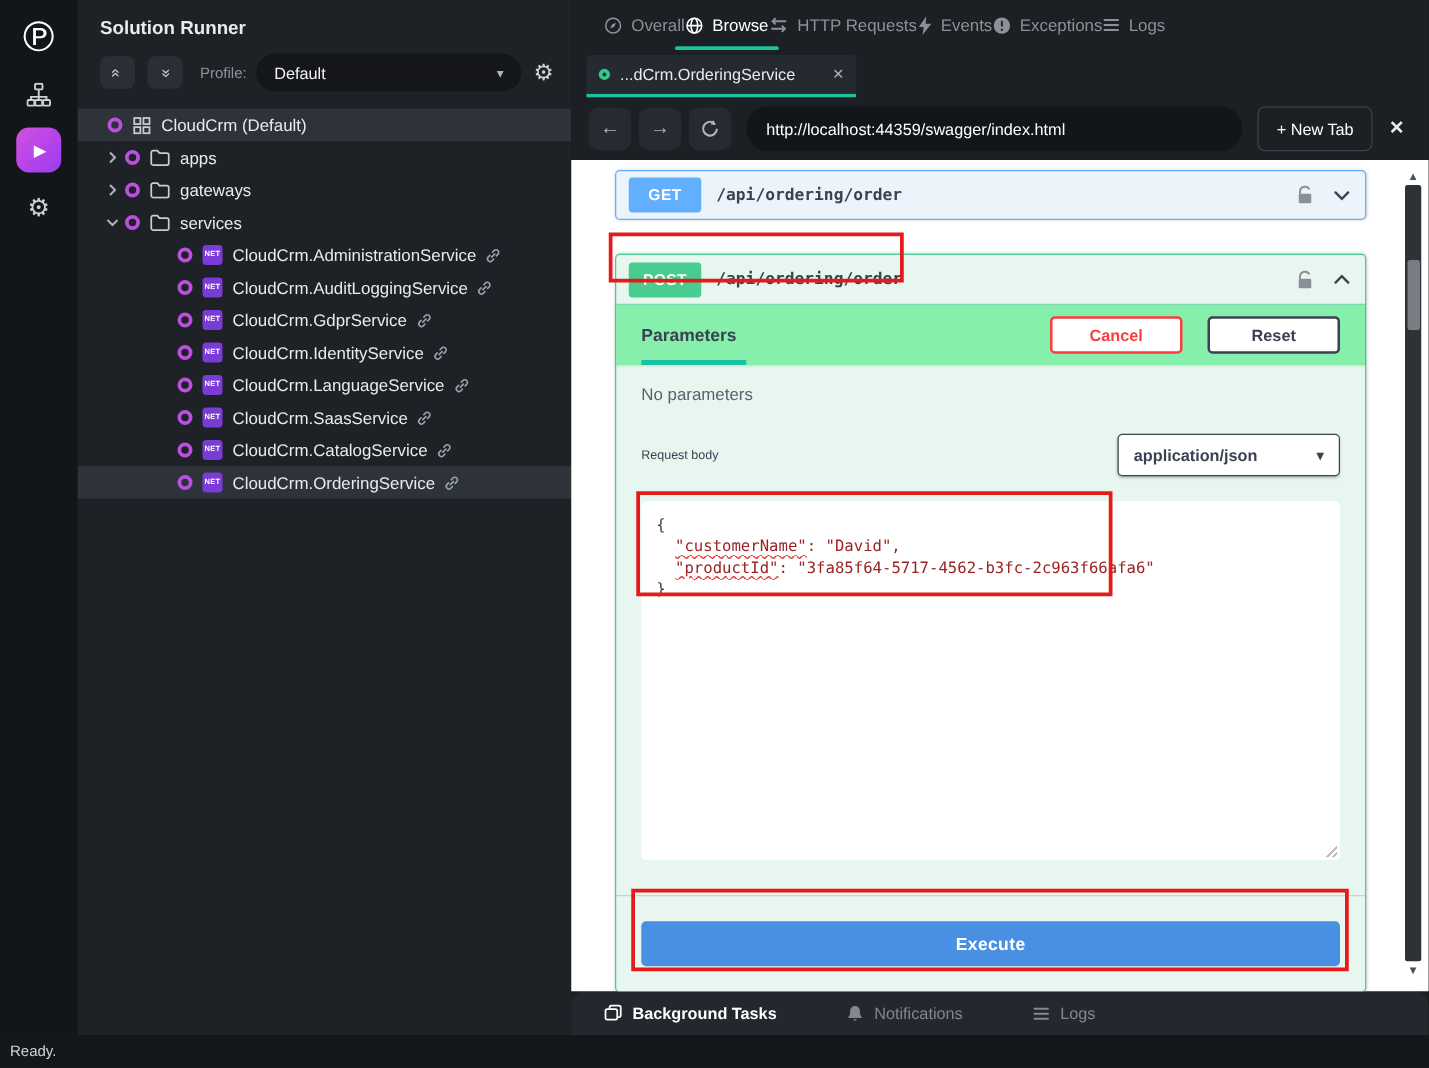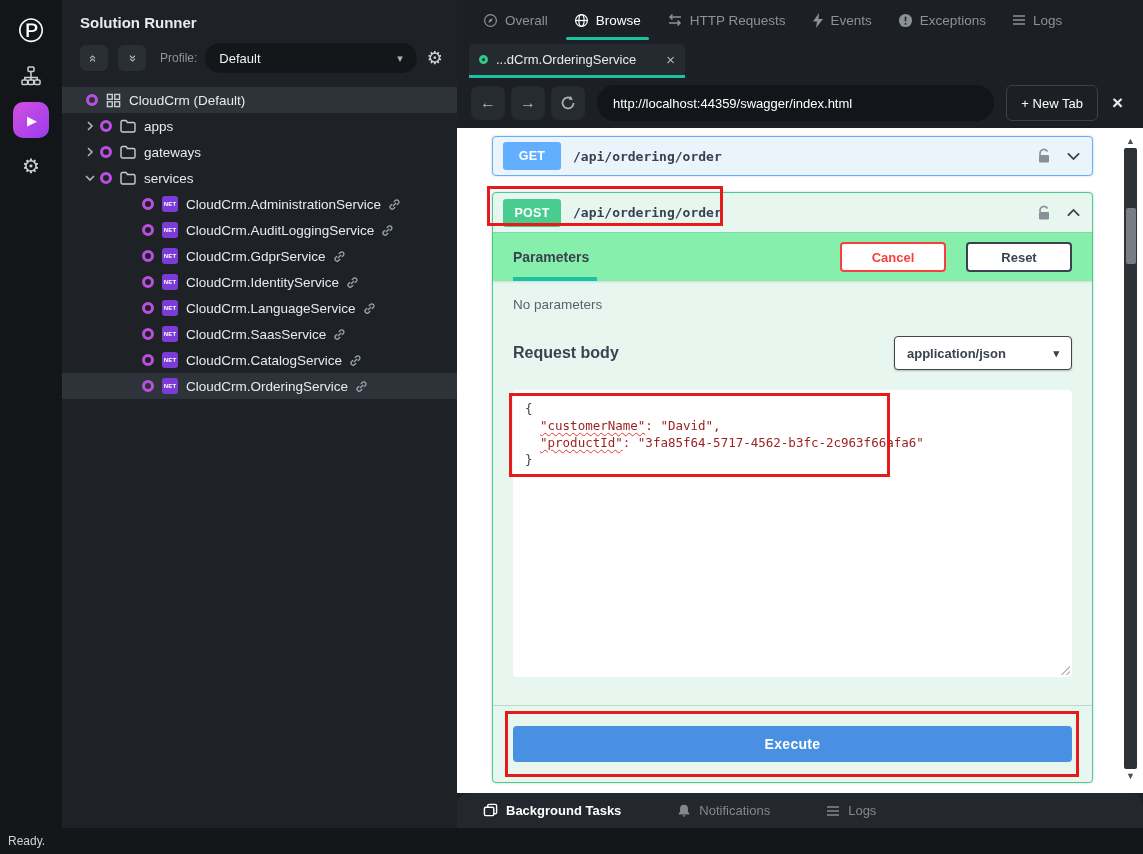--- a/index.html
+++ b/index.html
@@ -44,21 +44,21 @@
   .ring { width:12px; height:12px; border:3px solid #bb4fe0; border-radius:50%; margin-right:8px; flex:0 0 12px; }
   .ticon { color:#c9cdd2; display:flex; align-items:center; margin-right:8px; }
   .net { width:16px; height:16px; background:#7a3bd6; color:#fff; font-size:6px; font-weight:bold;
          border-radius:3px; display:flex; align-items:center; justify-content:center; margin-right:8px; letter-spacing:.2px; }
   .tlabel { color:#e8eaed; }
   .link-icon { color:#9aa3ad; margin-left:7px; display:flex; align-items:center; }
 
   
   .main { position:absolute; left:457px; top:0; width:686px; height:828px; background:#1c2024;
           display:flex; flex-direction:column; }
-  .top-tabs { height:40px; display:flex; align-items:center; gap:26px; padding-left:26px;
+  .top-tabs { height:40px; display:flex; align-items:center; padding-left:26px;
               color:#8b9197; font-size:13.5px; flex:0 0 40px; }
   .top-tab { display:flex; align-items:center; gap:7px; height:40px; position:relative; }
   .top-tab.active { color:#fff; }
   .top-tab.active::after { content:""; position:absolute; left:-8px; right:-8px; bottom:0; height:3px;
                            background:#19c3a2; border-radius:2px; }
   .tab-icon { display:flex; align-items:center; }
 
   .tabstrip { height:38px; flex:0 0 38px; display:flex; align-items:flex-end; padding-left:12px; }
   .browser-tab { width:216px; height:34px; background:#252a30; border-bottom:3px solid #19c3a2;
                  display:flex; align-items:center; gap:8px; padding:0 10px; color:#e8eaed; font-size:13px;
@@ -75,21 +75,21 @@
   .url-bar input { width:100%; background:transparent; border:none; outline:none; color:#fff; font-size:13px;
                    font-family:"Liberation Sans",sans-serif; }
   .new-tab-btn { height:36px; padding:0 14px; border:1px solid #3c4249; border-radius:6px; color:#fff;
                  font-size:13px; display:flex; align-items:center; }
   .window-close { color:#e8eaed; font-size:19px; font-weight:bold; margin:0 6px 0 8px; }
 
   
   .content { flex:1; background:#ffffff; position:relative; padding:8px 50px 0 35px; overflow:hidden; }
   .opblock { border-radius:4px; box-shadow:0 0 3px rgba(0,0,0,.19); }
   .opblock.get { height:40px; border:1px solid #61affe; background:#ebf3fb; display:flex; align-items:center;
-                 padding:0 10px; margin-bottom:16px; }
+                 padding:0 10px; margin-bottom:27px; }
   .opblock.post { border:1px solid #49cc90; background:#e8f6f0; }
   .opblock-header { height:40px; display:flex; align-items:center; padding:0 10px;
                     border-bottom:1px solid rgba(73,204,144,.65); }
   .method { width:58px; text-align:center; padding:7px 0; border-radius:3px; color:#fff; font-weight:bold;
             font-size:12.5px; letter-spacing:.3px; }
   .get-badge { background:#61affe; }
   .post-badge { background:#49cc90; }
   .path { margin-left:12px; font-family:"DejaVu Sans Mono",monospace; font-size:13px; font-weight:600; color:#3b4151; }
   .spacer { flex:1; }
   .lock { display:flex; align-items:center; margin-right:14px; }
@@ -101,21 +101,21 @@
   .params-title { font-size:14px; font-weight:bold; color:#3b4151; }
   .params-underline { position:absolute; left:20px; bottom:0; width:84px; height:4px; background:#19c3a2; }
   .btn { height:30px; width:106px; border-radius:4px; background:#fff; font-size:13px; font-weight:bold;
          display:flex; align-items:center; justify-content:center; }
   .btn.cancel { border:2px solid #f93e3e; color:#f93e3e; margin-right:20px; }
   .btn.reset { border:2px solid #3b4151; color:#3b4151; }
 
   .opblock-body { padding:16px 20px 0; }
   .no-params { font-size:13.5px; color:#55636d; margin-bottom:24px; }
   .reqbody-row { height:34px; display:flex; align-items:center; }
-  .reqbody-label { font-size:16px; font-weight:700; color:#3b4151; }
+  .reqbody-label { font-size:10px; font-weight:400; color:#3b4151; }
   .ct-dropdown { margin-left:auto; width:178px; height:34px; background:#fff; border:1px solid #41444e; border-radius:4px;
                  box-shadow:0 1px 2px rgba(0,0,0,.25); display:flex; align-items:center; justify-content:space-between;
                  padding:0 12px; font-size:13px; font-weight:600; color:#3b4151; }
   .ct-dropdown .dd-chev { color:#3b4151; }
 
   .body-editor { margin-top:20px; height:287px; background:#fff; border-radius:4px; padding:10px 12px;
                  font-family:"DejaVu Sans Mono",monospace; font-size:12.5px; line-height:17px; color:#9b2323;
                  position:relative; }
   .json-line.indent { padding-left:15px; }
   .brace { color:#3f3f3f; }

